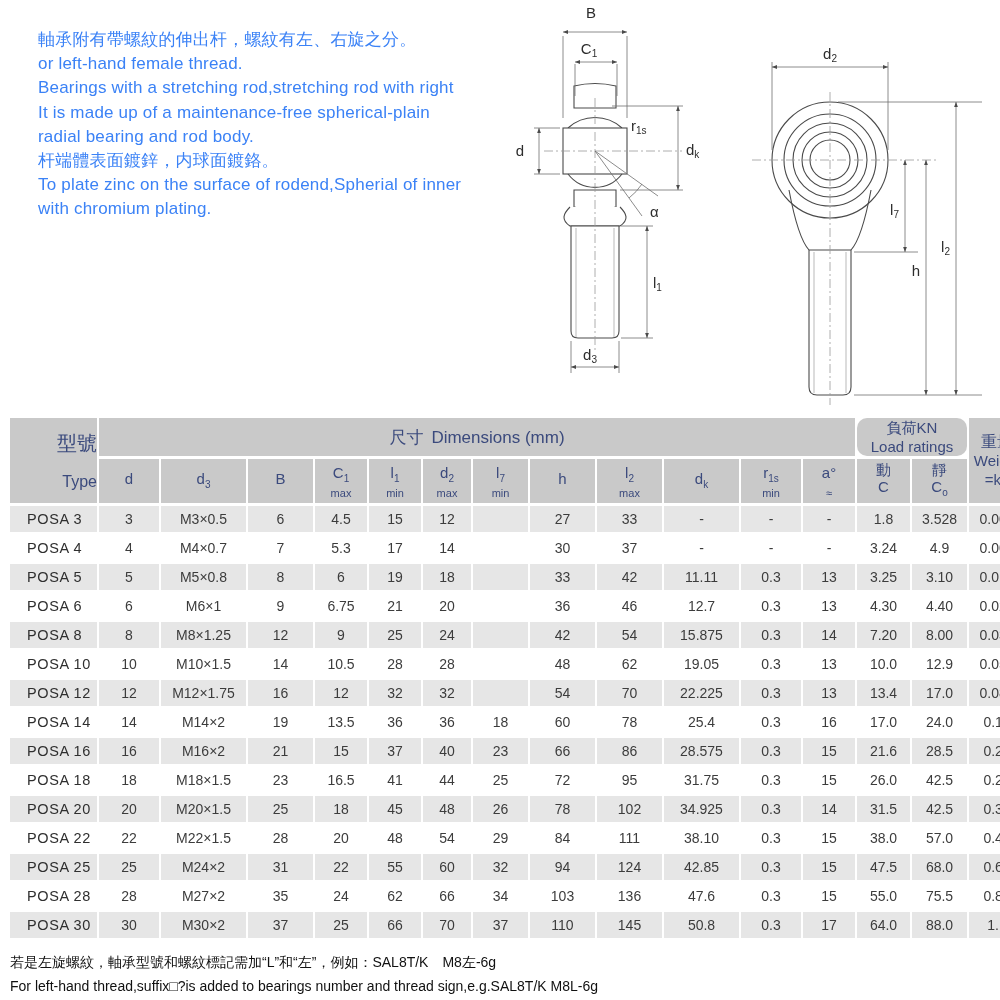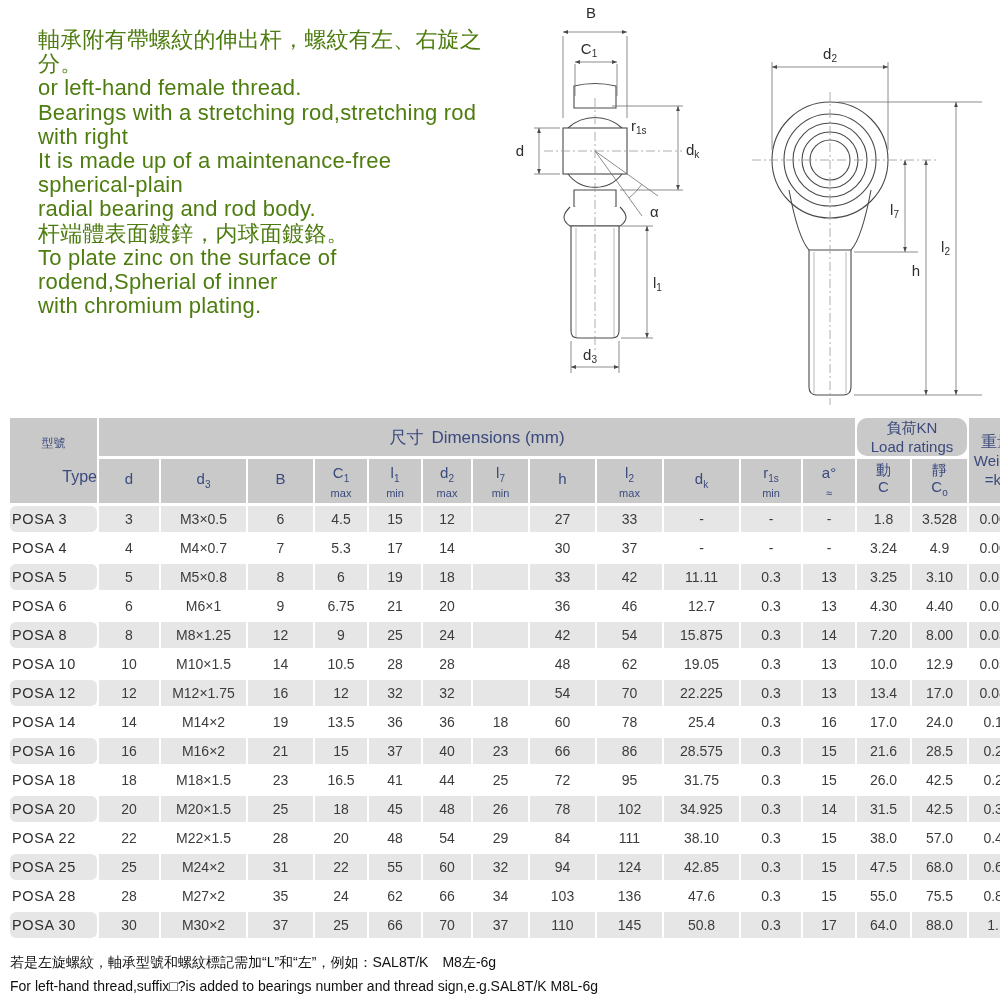--- a/index.html
+++ b/index.html
@@ -4,59 +4,59 @@
 <style>
   * { margin:0; padding:0; box-sizing:border-box; }
   html,body { background:#fff; }
   .page {
     position:relative; width:1000px; height:1000px; background:#fff;
     font-family:"Liberation Sans", sans-serif; color:#1c1c1c; overflow:hidden;
   }
   
   .top-section { position:relative; width:1000px; height:415px; }
   .intro { position:absolute; left:38px; top:28px; width:452px; }
-  .intro p { font-size:22px; line-height:24.2px; color:#4d7c0f; letter-spacing:0.2px; }
+  .intro p { font-size:17px; line-height:24.2px; color:#3b82f6; letter-spacing:0.2px; }
   .diagram { position:absolute; top:0; }
   #svg-left  { left:490px; }
   #svg-right { left:730px; }
   .geo  { stroke:#4a4a4a; stroke-width:1.1; fill:none; }
   .geow { stroke:#4a4a4a; stroke-width:1.1; fill:#fff; }
   .dim  { stroke:#6e6e6e; stroke-width:0.8; fill:none; }
   .cl   { stroke:#9a9a9a; stroke-width:0.8; stroke-dasharray:9 3 2 3; fill:none; }
   .thr  { stroke:#9c9c9c; stroke-width:0.7; }
   .dim-label { font:15px "Liberation Sans", sans-serif; fill:#2d2d2d; }
   .dim-label .sub { font-size:10px; }
   
   table.dims {
     width:985px; margin:0 7px 0 8px; table-layout:fixed;
     border-collapse:separate; border-spacing:2px 3px;
   }
   thead th {
     background:#c9c9c9; color:#3b4a7d; font-weight:normal;
     text-align:center; vertical-align:middle;
   }
-  th.h-type div.zh { font-size:12px; margin-bottom:16px; }
+  th.h-type div.zh { font-size:20px; margin-bottom:16px;text-align:right; }
   th.h-type div.en { font-size:16px;text-align:right; }
   th.h-dims { font-size:17px; height:38px; }
   th.h-dims .en { margin-left:8px; }
   th.h-load { font-size:15px; line-height:19px;border-radius:10px; }
   th.h-weight { font-size:15px; line-height:19px; }
   th.h-weight .zh { font-size:16px; }
   th.sub-h { height:44px; font-size:15px; }
   th.sub-h .zh { font-size:15px; line-height:16px; }
   th.sub-h .sym { line-height:17px; }
   th.sub-h .sym sub { font-size:10px; }
   th.sub-h .qual { font-size:11px; line-height:12px; color:#3b4a7d; }
   th.sub-h .qual:empty, th.sub-h .zh:empty { display:none; }
   tbody td {
     background:#e6e6e6; height:26px; text-align:center;
     font-size:14px; color:#3c3c3c; vertical-align:middle;
   }
   tbody tr:nth-child(even) td { background:#ffffff; }
-  tbody td.type-col { text-align:left; padding-left:2px; font-size:14.5px; letter-spacing:0.6px; color:#2f2f2f;border-radius:6px; }
+  tbody td.type-col { text-align:left; padding-left:17px; font-size:14.5px; letter-spacing:0.6px; color:#2f2f2f; }
   
   .footnote { margin:9px 0 0 10px; }
   .footnote p { font-size:14px; line-height:24px; color:#111; }
 </style>
 </head>
 <body>
 
 <div class="page">
 
   <div class="top-section">

